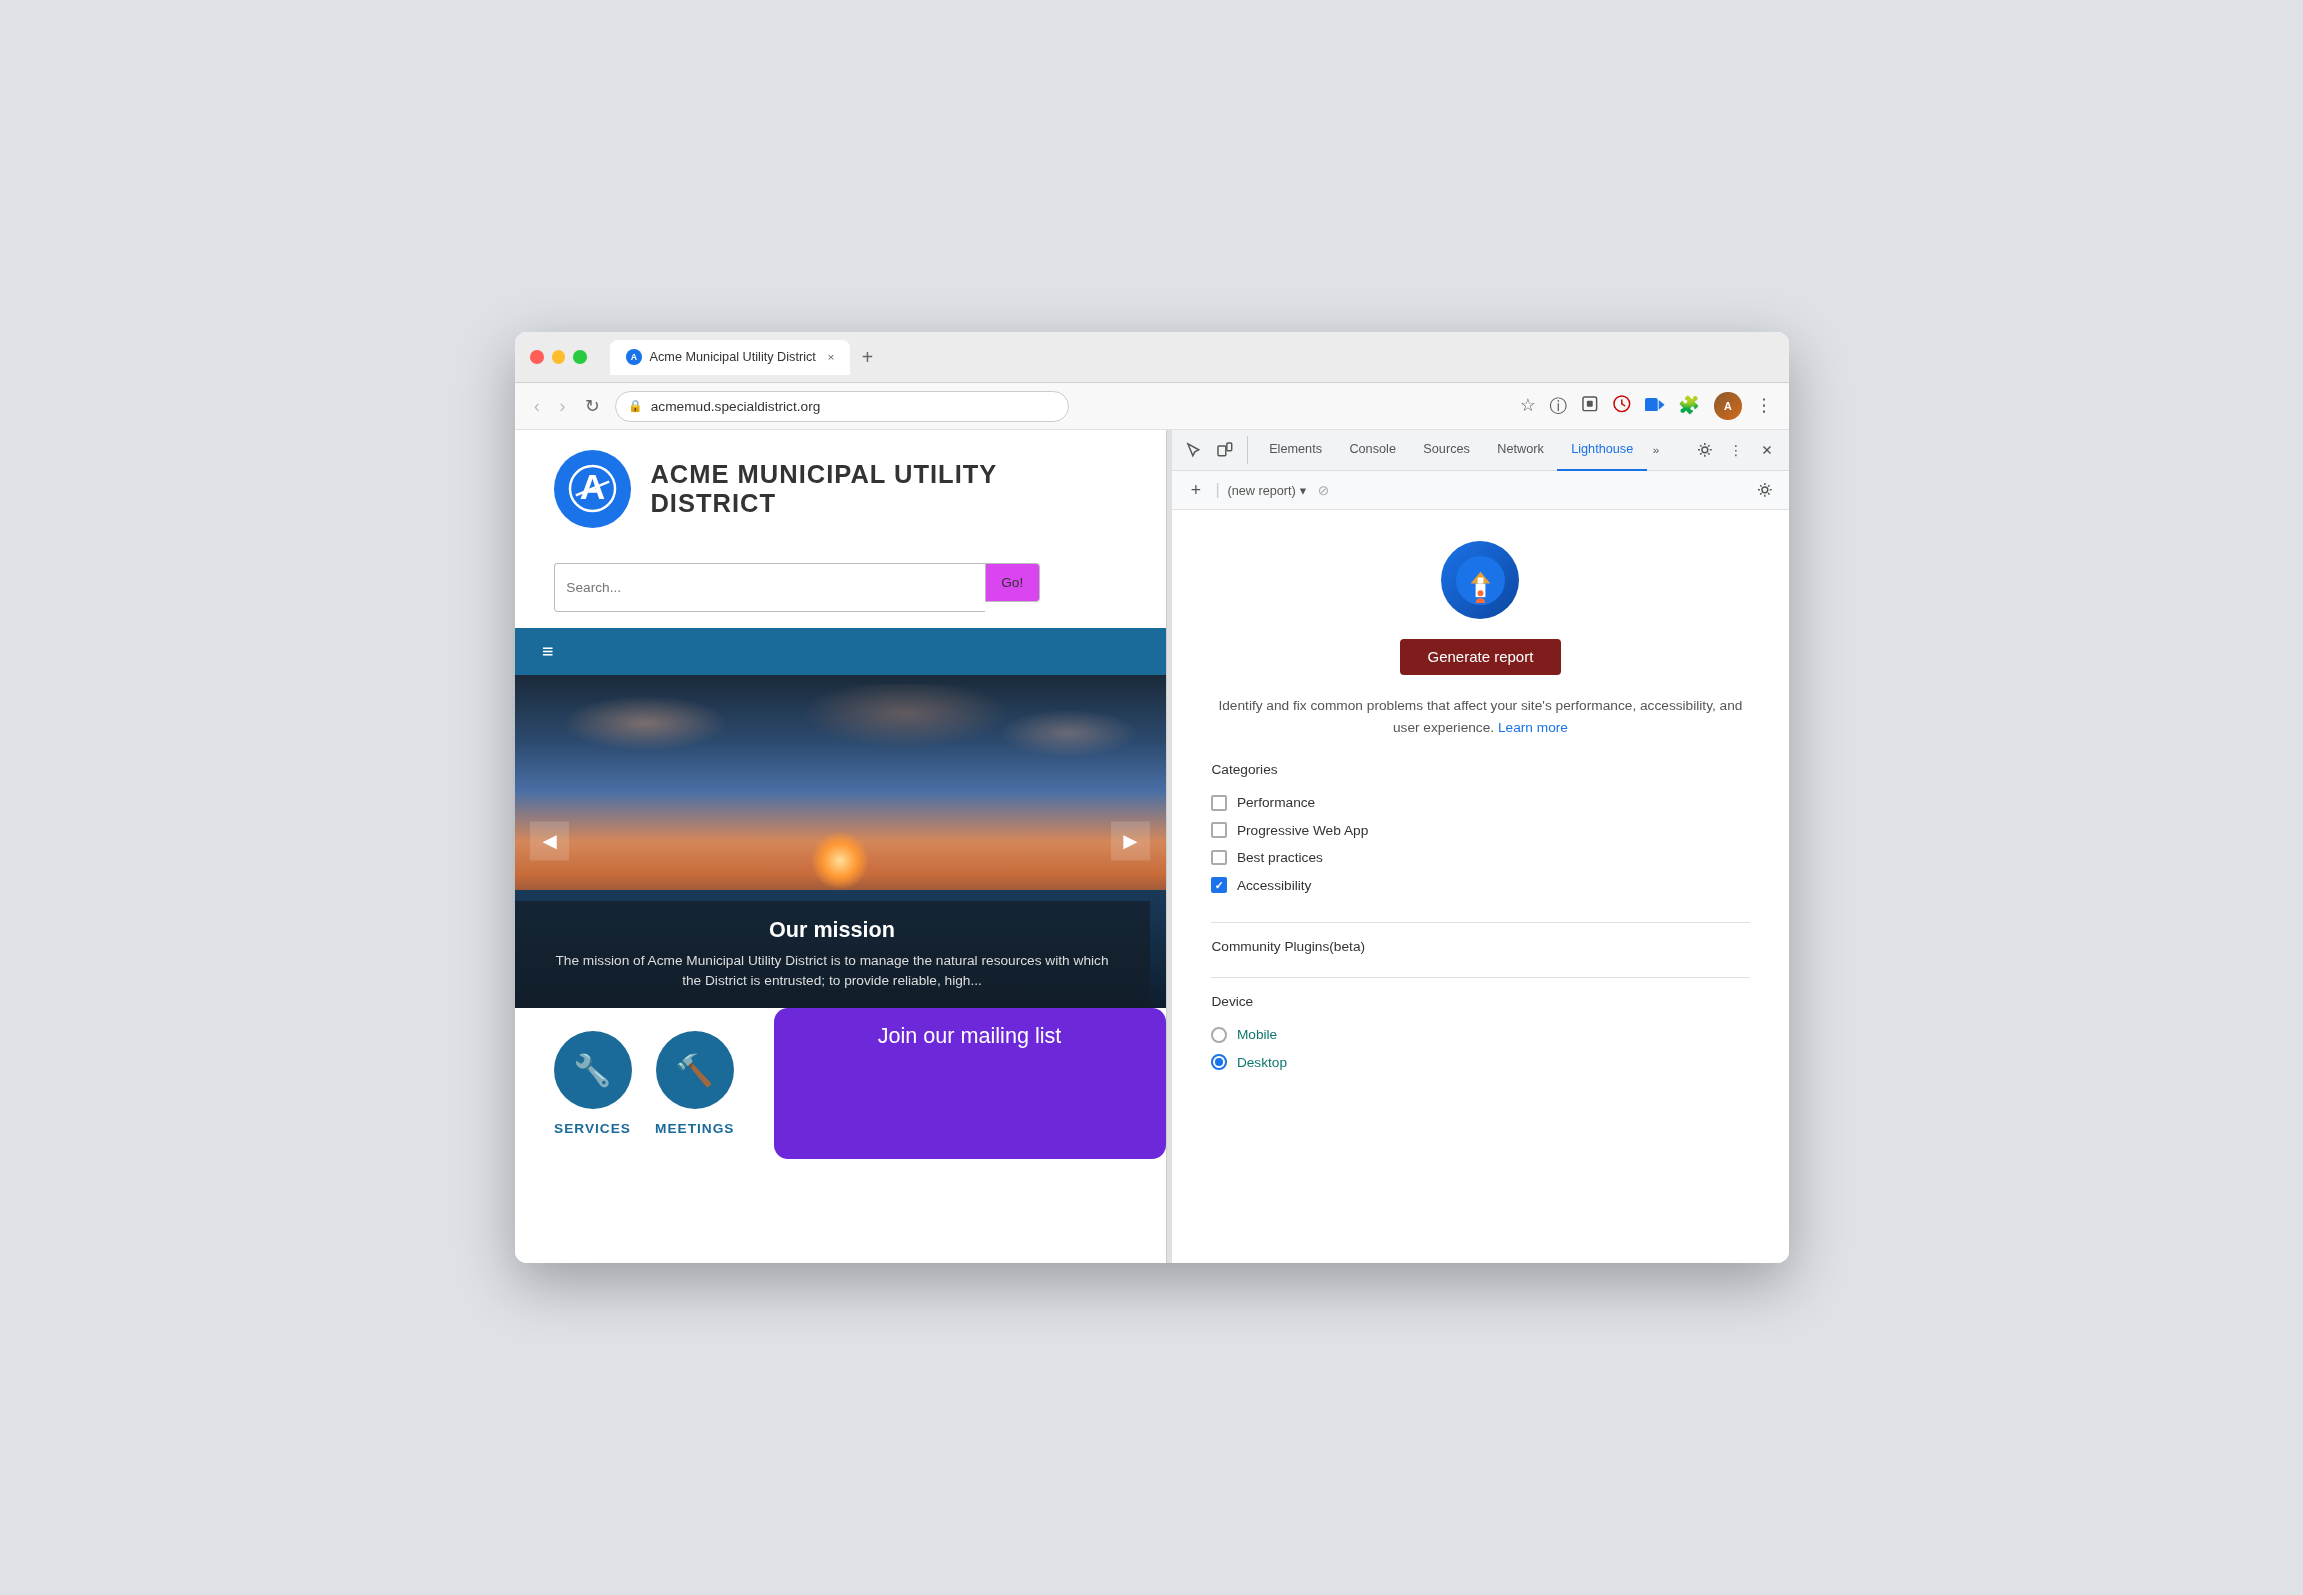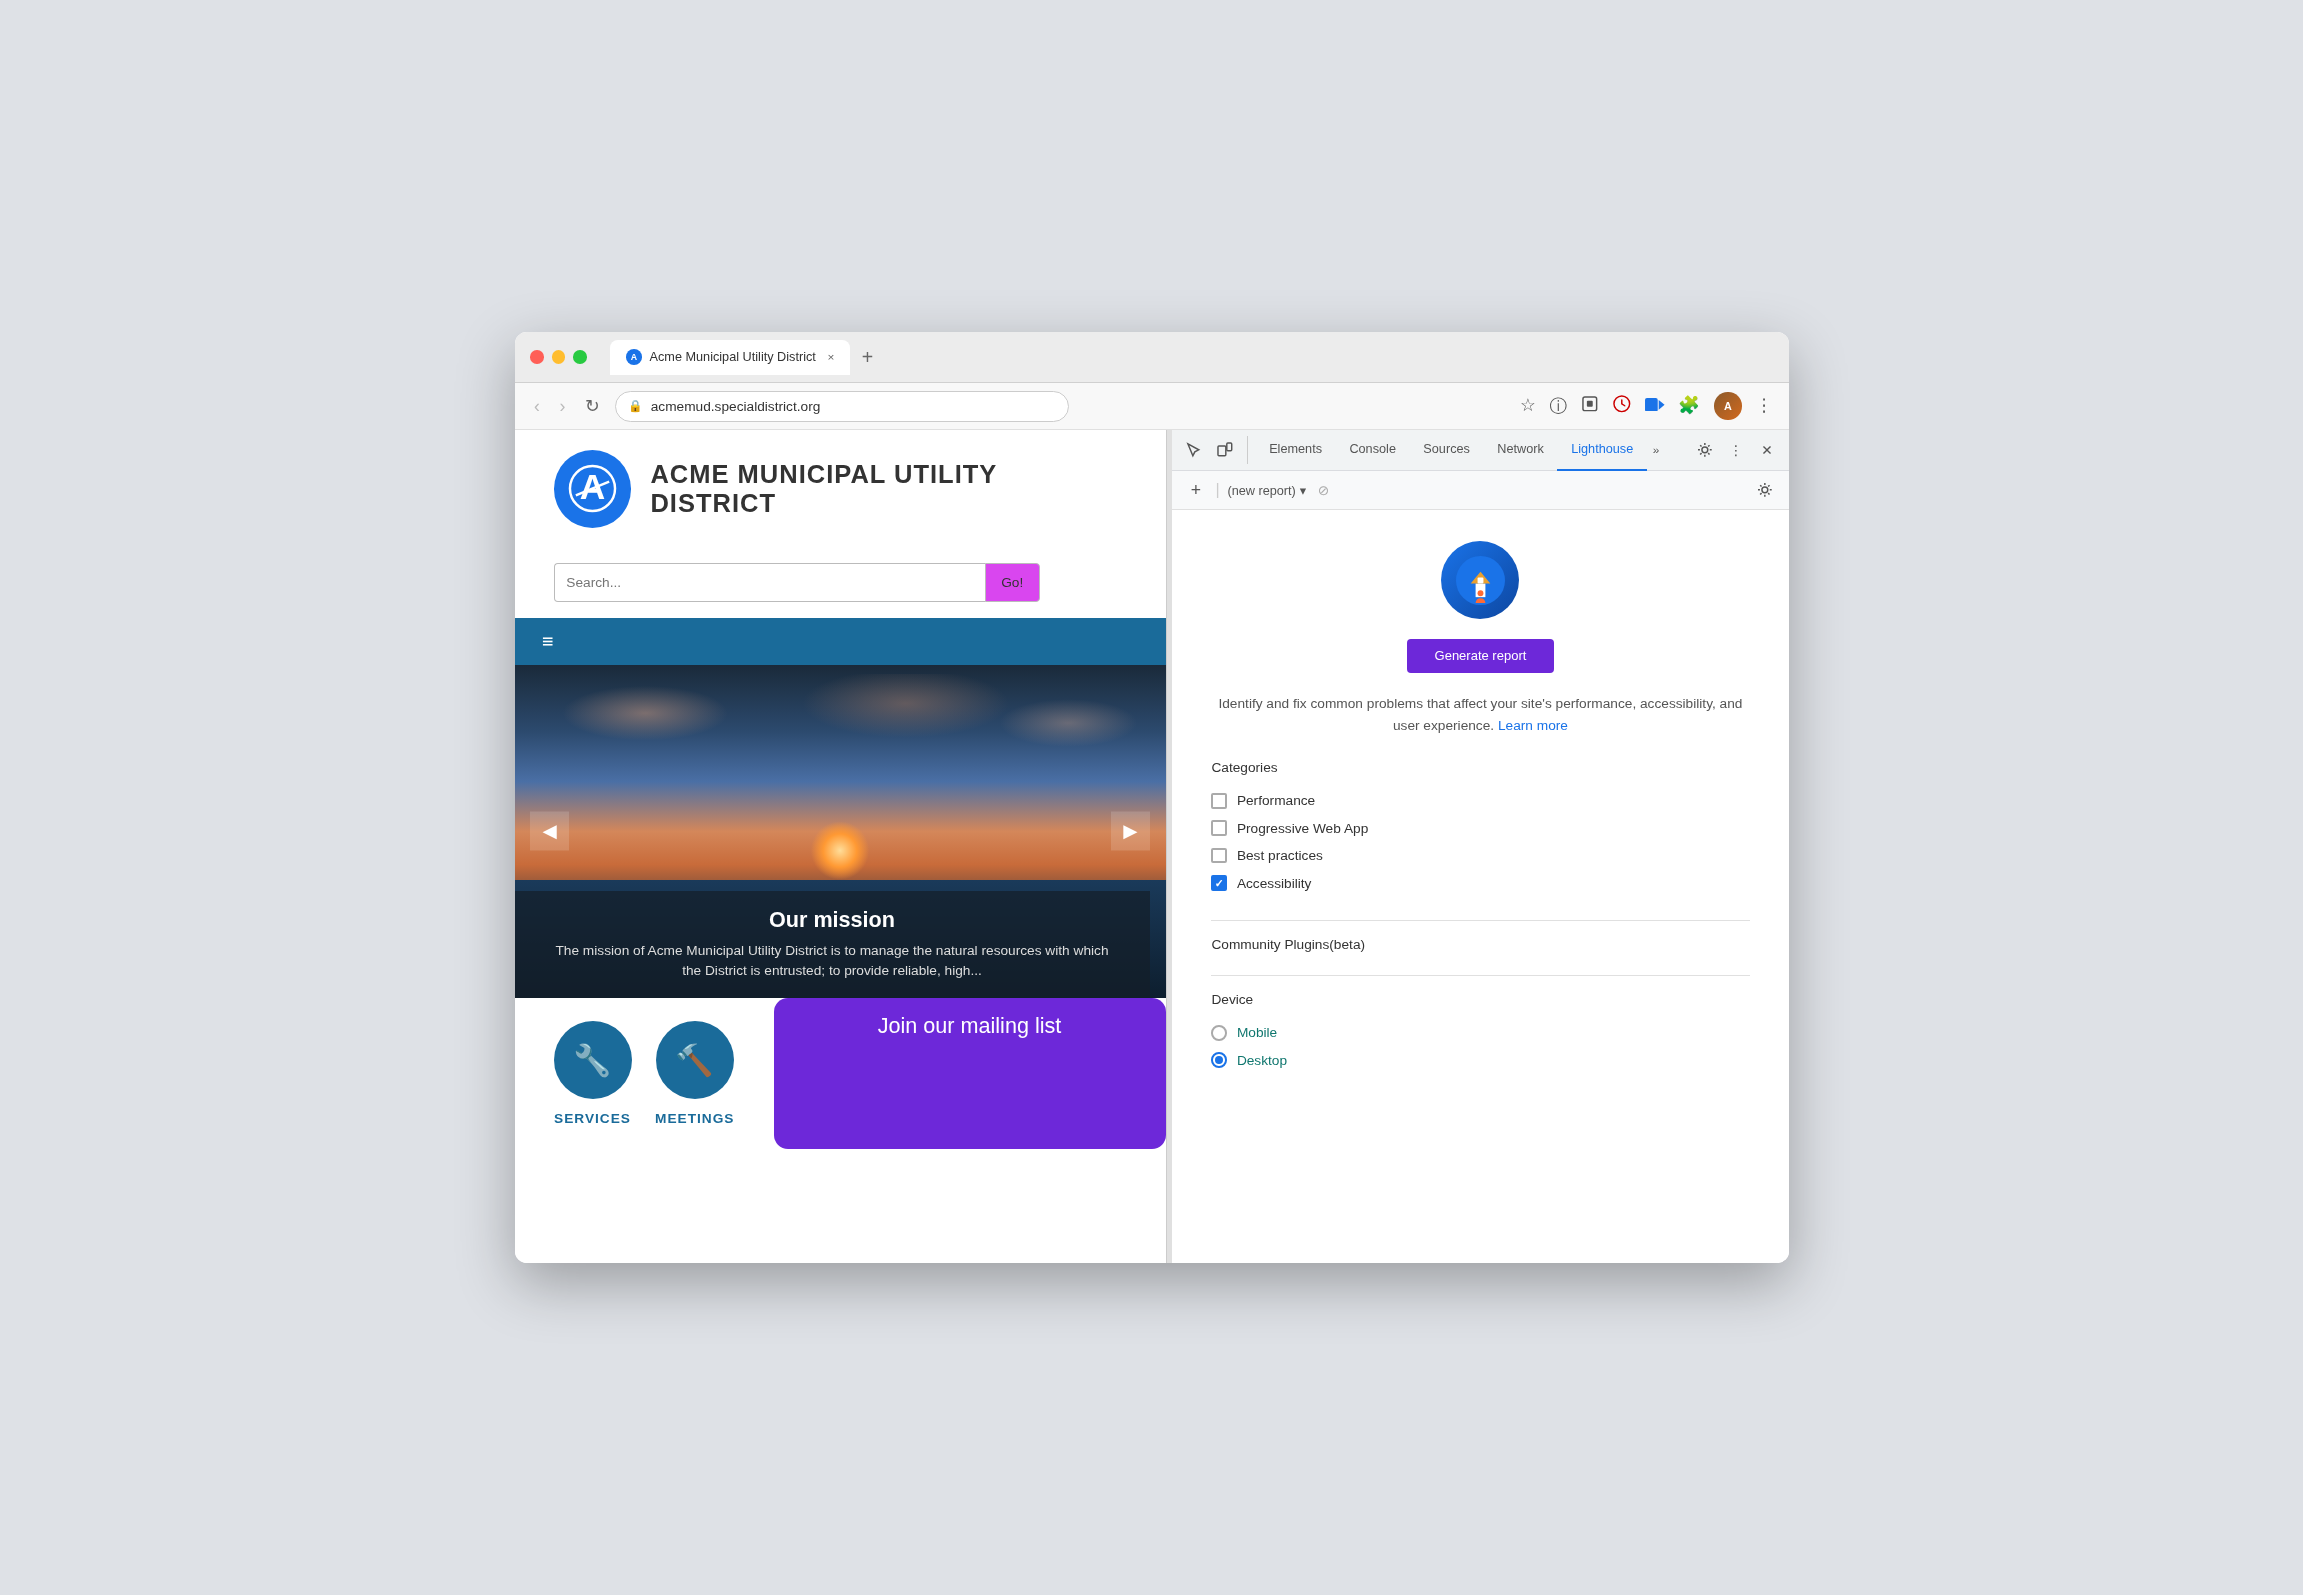--- a/index.html
+++ b/index.html
@@ -142,21 +142,21 @@
 
     
     .search-area {
       padding: 15.7px 39px;
       display: flex;
       gap: 0;
     }
     .search-input {
       flex: 1;
       max-width: 431px;
-      height: 39px;
+      height: 49px;
       border: 1px solid #bbb;
       border-right: none;
       border-radius: 3.9px 0 0 3.9px;
       padding: 0 11.8px;
       font-size: 13.7px;
       color: #999;
       outline: none;
     }
     .search-btn {
       height: 39px;
@@ -429,26 +429,26 @@
       position: relative;
     }
     
     .lh-icon-svg {
       width: 49px; height: 49px;
     }
 
     .generate-btn {
       display: block;
       margin: 0 auto 19.6px;
-      background: #6d28d9;
+      background: #7f1d1d;
       color: white;
       border: none;
       border-radius: 3.9px;
       padding: 9.8px 27.4px;
-      font-size: 13px;
+      font-size: 15px;
       cursor: pointer;
       font-weight: 500;
     }
 
     .lh-description {
       text-align: center;
       font-size: 13.7px;
       color: #555;
       line-height: 1.6;
       margin-bottom: 23.5px;

